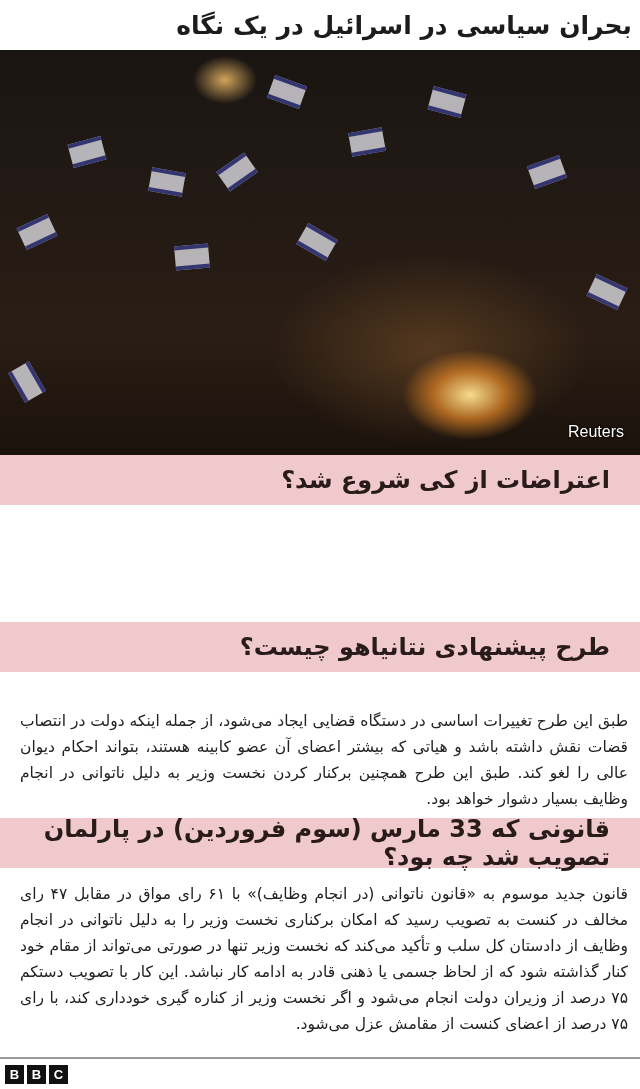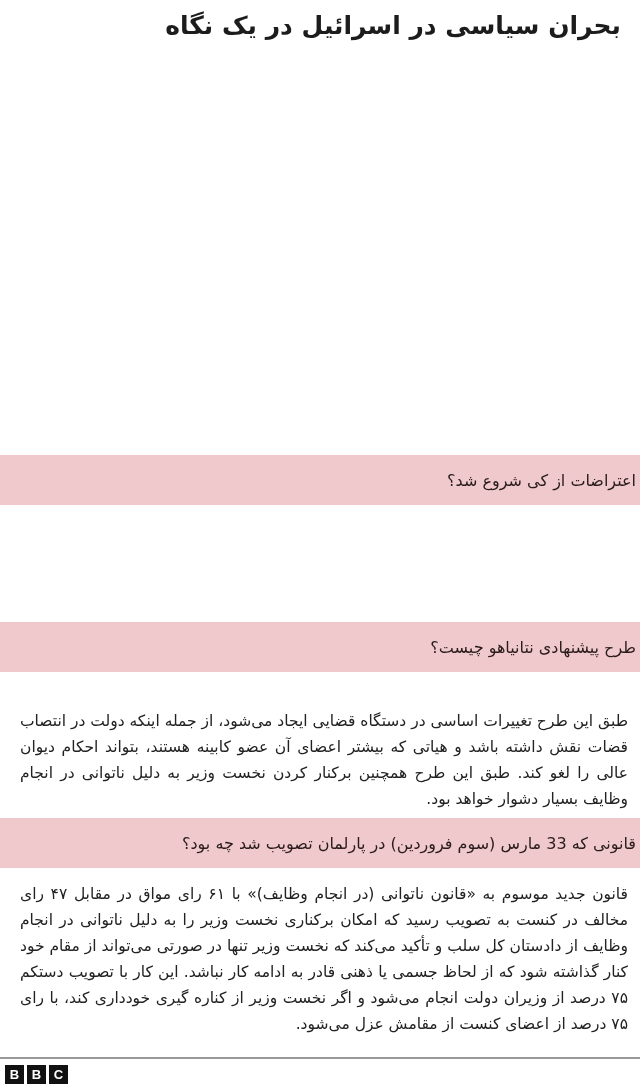--- a/index.html
+++ b/index.html
@@ -6,21 +6,21 @@
   body {
     width:640px; height:1089px; background:#ffffff; overflow:hidden;
     font-family:"DejaVu Sans", "Liberation Sans", sans-serif; color:#222;
   }
   .page { position:relative; width:640px; height:1089px; direction:rtl; }
   .title-bar {
     position:absolute; left:0; top:0; width:640px; height:50px;
     display:flex; align-items:center; justify-content:flex-start;
   }
   .title {
-    margin-right:19px; font-size:25px; font-weight:bold; color:#1c1c1c;
+    margin-right:8px; font-size:25px; font-weight:bold; color:#1c1c1c;
     letter-spacing:0;
   }
   .photo {
     position:absolute; left:0; top:50px; width:640px; height:405px; overflow:hidden;
     background:
       radial-gradient(ellipse 90px 60px at 470px 345px, rgba(255,230,150,0.95), rgba(255,150,40,0.6) 40%, rgba(120,50,10,0) 75%),
       radial-gradient(ellipse 40px 30px at 225px 30px, rgba(255,200,110,0.8), rgba(255,150,50,0) 80%),
       radial-gradient(ellipse 200px 120px at 430px 300px, rgba(120,80,40,0.55), rgba(0,0,0,0) 80%),
       linear-gradient(180deg, #1a1512 0%, #231a14 40%, #2a1d14 70%, #1a120c 100%);
   }
@@ -30,40 +30,55 @@
   }
   .credit {
     position:absolute; right:16px; bottom:14px; direction:ltr;
     font-family:"Liberation Sans", sans-serif; font-size:16px; color:#fff;
     text-shadow:0 0 2px #000, 0 0 2px #000;
   }
   .q-head {
     position:absolute; left:0; width:640px; height:50px; background:#efc9cb;
     display:flex; align-items:center;
   }
-  .q-head span { margin-right:4px; font-size:16px; font-weight:normal; color:#2a1b1b; }
+  .q-head span { margin-right:30px; font-size:24px; font-weight:bold; color:#2a1b1b; }
   .q-body {
     position:absolute; left:0; width:640px; box-sizing:border-box;
     padding:0 12px 0 20px; font-size:15.5px; line-height:26px; color:#222; text-align:justify;
   }
   .divider { position:absolute; left:0; top:1057px; width:640px; height:2px; background:#999; }
   .bbc { position:absolute; left:5px; top:1065px; display:flex; gap:3px; direction:ltr; }
   .bbc span {
     width:19px; height:19px; background:#111; color:#fff; font-family:"Liberation Sans", sans-serif;
     font-weight:bold; font-size:13px; display:flex; align-items:center; justify-content:center;
   }
 </style>
 </head>
 <body>
 
 <div class="page">
   <div class="title-bar">
     <span class="title">بحران سیاسی در اسرائیل در یک نگاه</span>
   </div>
 
+  <div class="photo">
+    <div class="flag" style="left:70px;top:90px;transform:rotate(-15deg)"></div>
+    <div class="flag" style="left:150px;top:120px;transform:rotate(10deg)"></div>
+    <div class="flag" style="left:20px;top:170px;transform:rotate(-25deg)"></div>
+    <div class="flag" style="left:270px;top:30px;transform:rotate(20deg)"></div>
+    <div class="flag" style="left:350px;top:80px;transform:rotate(-10deg)"></div>
+    <div class="flag" style="left:430px;top:40px;transform:rotate(15deg)"></div>
+    <div class="flag" style="left:530px;top:110px;transform:rotate(-20deg)"></div>
+    <div class="flag" style="left:590px;top:230px;transform:rotate(25deg)"></div>
+    <div class="flag" style="left:175px;top:195px;transform:rotate(-5deg)"></div>
+    <div class="flag" style="left:300px;top:180px;transform:rotate(30deg)"></div>
+    <div class="flag" style="left:10px;top:320px;transform:rotate(60deg)"></div>
+    <div class="flag" style="left:220px;top:110px;transform:rotate(-35deg)"></div>
+    <span class="credit">Reuters</span>
+  </div>
 
   <div class="q-head" style="top:455px">
     <span>اعتراضات از کی شروع شد؟</span>
   </div>
 
   <div class="q-head" style="top:622px">
     <span>طرح پیشنهادی نتانیاهو چیست؟</span>
   </div>
   <div class="q-body" style="top:708px">طبق این طرح تغییرات اساسی در دستگاه قضایی ایجاد می‌شود، از جمله اینکه دولت در انتصاب قضات نقش داشته باشد و هیاتی که بیشتر اعضای آن عضو کابینه هستند، بتواند احکام دیوان عالی را لغو کند. طبق این طرح همچنین برکنار کردن  نخست وزیر به دلیل ناتوانی در انجام وظایف بسیار دشوار خواهد بود.</div>
 

